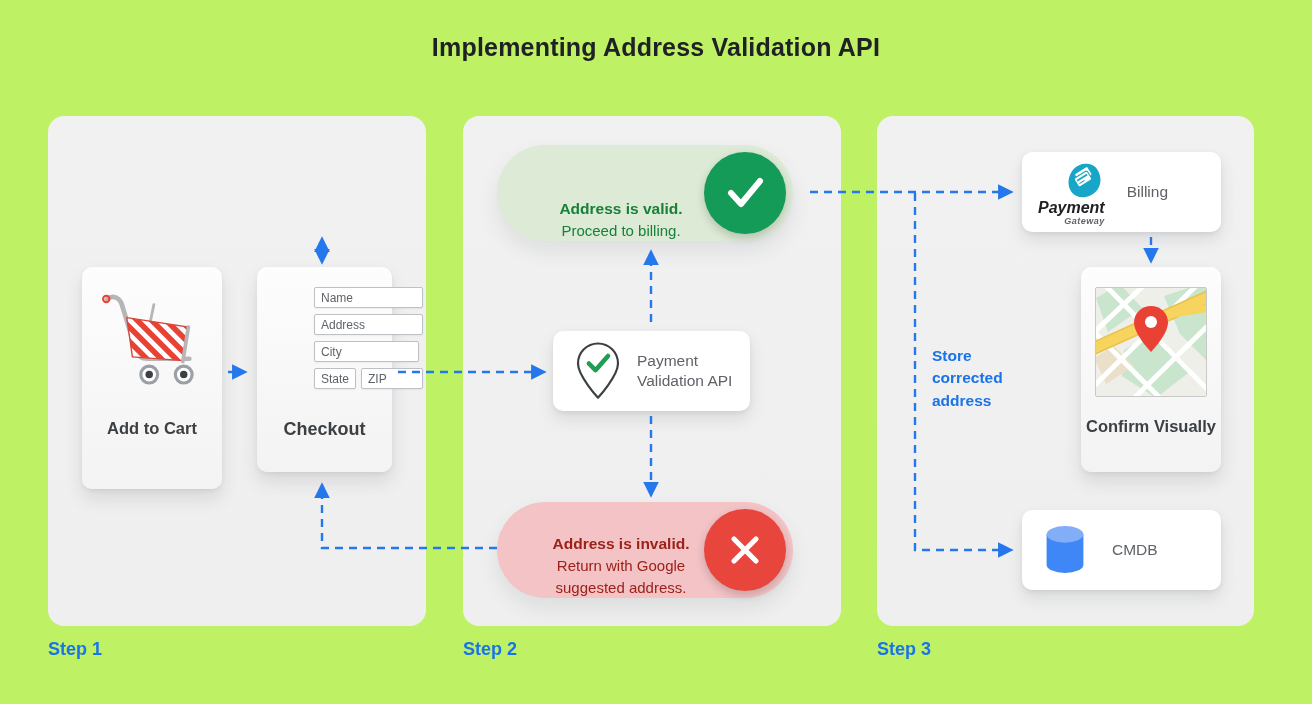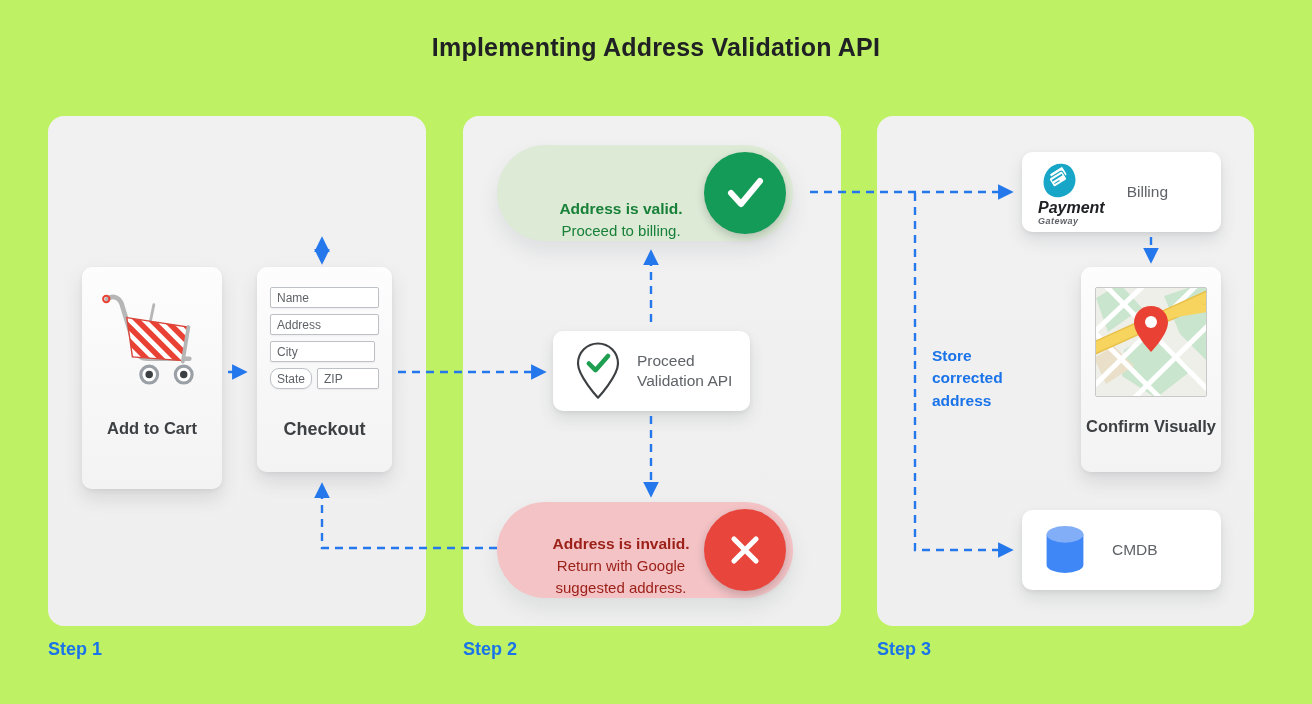--- a/index.html
+++ b/index.html
@@ -36,20 +36,21 @@
     box-shadow: 0 10px 18px rgba(60,64,67,0.13), 0 2px 4px rgba(60,64,67,0.07);
   }
   .gray-label { color: #5f6368; font-size: 15.5px; line-height: 1.3; }
   .dark-label { color: #3c4043; font-size: 16.5px; font-weight: bold; text-align: center; line-height: 1.35; }
 
   
   .field {
     background: #fff; border: 1px solid #bdc1c6; border-radius: 2px;
     font-size: 12px; color: #5f6368; padding: 3px 6px 2px 6px; height: 21px;
     box-shadow: 0 1px 2px rgba(0,0,0,0.05);
+    margin-left: 44px;
   }
 
   .pill {
     position: absolute; left: 497px; width: 296px; height: 96px; border-radius: 48px;
     box-shadow: 0 10px 20px rgba(60,64,67,0.10);
   }
   .pill-valid   { top: 145px; background: #dcead6; }
   .pill-invalid { top: 502px; background: #f3c3c6; }
   .pill-text {
     position: absolute; left: 26px; top: 0; width: 196px; height: 100%;
@@ -66,21 +67,21 @@
     box-shadow: 0 4px 10px rgba(0,0,0,0.18);
   }
   .badge-valid { background: #149b57; }
   .badge-invalid { background: #e8453c; }
 
   .store-note {
     position: absolute; left: 932px; top: 345px; width: 92px;
     color: #1a73e8; font-weight: bold; font-size: 15.5px; line-height: 1.45;
   }
 
-  .payment-logo { display: flex; flex-direction: column; align-items: flex-start; line-height: 1; }
+  .payment-logo { display: flex; flex-direction: column; align-items: flex-end; line-height: 1; }
   .payment-word { font-size: 16px; font-weight: bold; font-style: italic; color: #202124; margin-top: 1px; }
   .gateway-word { font-size: 9px; font-style: italic; color: #5f6368; margin-top: 1px; letter-spacing: 0.5px; font-weight: bold; }
 
   svg.connectors { position: absolute; left: 0; top: 0; pointer-events: none; }
   .map-frame { border: 1px solid #c8c8c8; border-radius: 2px; background: #fff; }
 </style>
 </head>
 <body>
 
 <div class="canvas">
@@ -112,21 +113,21 @@
         <circle cx="94" cy="91" r="4" fill="#3c4043"></circle>
       </svg>
     </span>
     <div class="dark-label" style="position:absolute; left:0; top:150px; width:100%;">Add to Cart</div>
   </div>
 
   <div class="soft-card" style="left:257px; top:267px; width:135px; height:205px;">
     <div class="field" style="position:absolute; left:13px; top:20px; width:109px;">Name</div>
     <div class="field" style="position:absolute; left:13px; top:47px; width:109px;">Address</div>
     <div class="field" style="position:absolute; left:13px; top:74px; width:105px;">City</div>
-    <div class="field" style="position:absolute; left:13px; top:101px; width:42px;border-radius:9px;">State</div>
+    <div class="field" style="position:absolute; left:13px; top:101px; width:42px;">State</div>
     <div class="field" style="position:absolute; left:60px; top:101px; width:62px;">ZIP</div>
     <div class="dark-label" style="position:absolute; left:0; top:150px; width:100%; font-size:18px;">Checkout</div>
   </div>
 
   <div class="pill pill-valid">
     <div class="pill-text">
       <div class="pill-title">Address is valid.</div>
       <div class="pill-sub">Proceed to billing.</div>
     </div>
     <div class="badge badge-valid">
@@ -136,21 +137,21 @@
     </div>
   </div>
 
   <div class="white-card" style="left:553px; top:331px; width:197px; height:80px; padding-left:20px;">
     <span style="display:inline-flex;">
       <svg width="50" height="62" viewBox="0 0 60 72">
         <path d="M30,68 C30,68 6,42 6,27 A24,24 0 1 1 54,27 C54,42 30,68 30,68 Z" fill="#ffffff" stroke="#3c4043" stroke-width="2.6" stroke-linejoin="round"></path>
         <polyline points="19,27 27,35 42,18" fill="none" stroke="#1e9e51" stroke-width="5.5" stroke-linecap="round" stroke-linejoin="round"></polyline>
       </svg>
     </span>
-    <span class="gray-label" style="margin-left:14px; width:105px;">Proceed Validation API</span>
+    <span class="gray-label" style="margin-left:14px; width:105px;">Payment Validation API</span>
   </div>
 
   <div class="pill pill-invalid">
     <div class="pill-text">
       <div class="pill-title">Address is invalid.</div>
       <div class="pill-sub">Return with Google suggested address.</div>
     </div>
     <div class="badge badge-invalid">
       <svg width="32" height="32" viewBox="0 0 32 32">
         <path d="M5,5 L27,27 M27,5 L5,27" stroke="#ffffff" stroke-width="5.2" stroke-linecap="round"></path>

